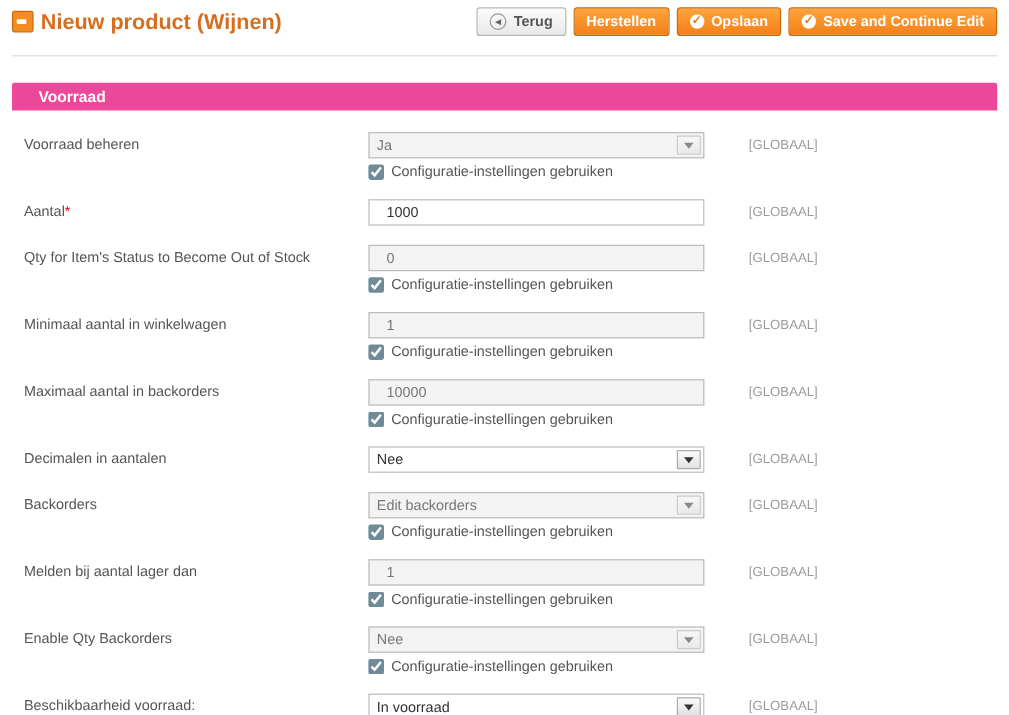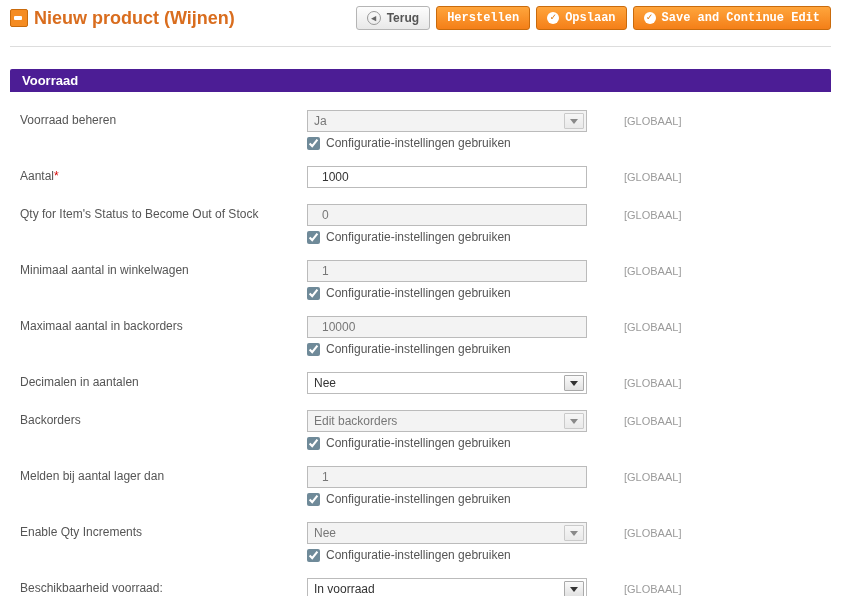--- a/index.html
+++ b/index.html
@@ -66,21 +66,20 @@
   }
   .btn-gray {
     background: linear-gradient(#fdfdfd, #e8e8e8);
     border: 1px solid #b5b5b5;
     color: #555;
   }
   .btn-orange {
     background: linear-gradient(#ffa53c, #f47f18);
     border: 1px solid #c96b0d;
     color: #fff;
-    font-family: Liberation Mono, monospace;
   }
   .btn .icon {
     display: inline-flex;
     align-items: center;
   }
   .circ {
     display: inline-block;
     width: 12px;
     height: 12px;
     border-radius: 50%;
@@ -101,24 +100,24 @@
     font-size: 9px;
     line-height: 12px;
     text-align: center;
     font-weight: bold;
   }
 
   .section {
     margin-top: 22px;
   }
   .section-header {
-    background: #4c1d95;
+    background: #ec4899;
     color: #fff;
     font-weight: bold;
-    padding: 4px 12px;
+    padding: 4px 22px;
     font-size: 13px;
     border-radius: 2px 2px 0 0;
   }
   .form-body {
     padding: 18px 10px 4px 10px;
   }
   .form-row {
     display: grid;
     grid-template-columns: 260px 290px 180px;
     column-gap: 27px;
@@ -336,21 +335,21 @@
           </div>
           <label class="cfg-row">
             <input type="checkbox" checked="" style="">
             <span>Configuratie-instellingen gebruiken</span>
           </label>
         </div>
         <div class="scope">[GLOBAAL]</div>
       </div>
 
       <div class="form-row">
-        <div class="form-label">Enable Qty Increments</div>
+        <div class="form-label">Enable Qty Backorders</div>
         <div class="form-value">
           <div class="select disabled">
             <span>Nee</span>
             <span class="arrow"></span>
           </div>
           <label class="cfg-row">
             <input type="checkbox" checked="" style="">
             <span>Configuratie-instellingen gebruiken</span>
           </label>
         </div>

